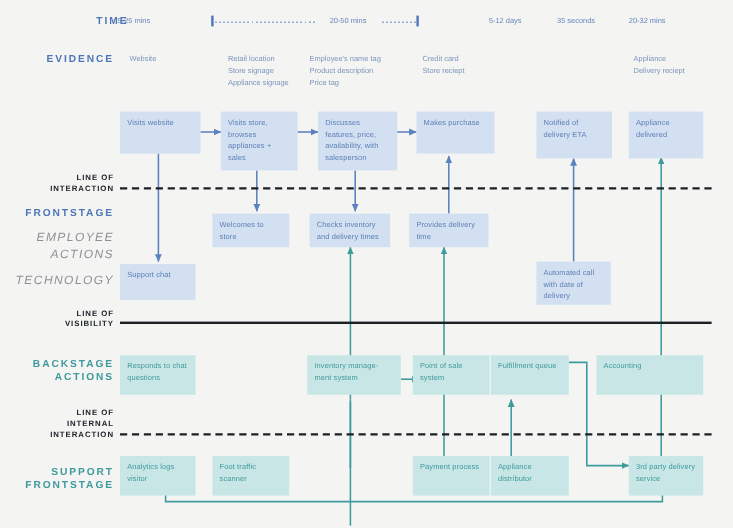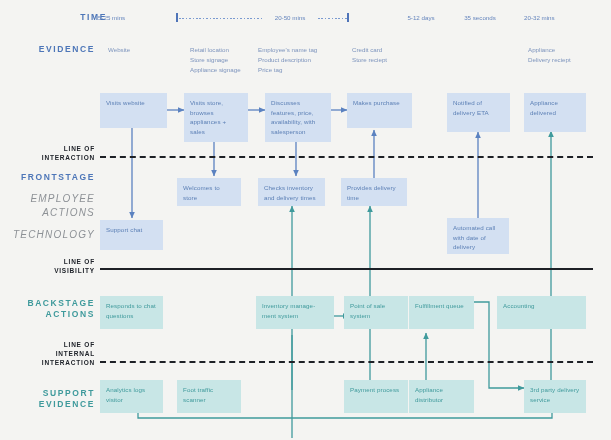--- a/index.html
+++ b/index.html
@@ -215,21 +215,21 @@
   <div class="box box-teal" style="left:409px;top:296px;width:65px;height:33px;">Fulfillment
 queue</div>
   <div class="box box-teal" style="left:497px;top:296px;width:89px;height:33px;">Accounting</div>
 
   <div class="rowlabel lab-line" style="left:10px;top:341px;width:85px;">LINE OF
 INTERNAL
 INTERACTION</div>
   <div class="hline dashline" style="left:100px;top:361px;width:493px;"></div>
 
   <div class="rowlabel lab-teal" style="left:10px;top:388px;width:85px;">SUPPORT
-EVIDENCE</div>
+FRONTSTAGE</div>
 
   <div class="box box-teal" style="left:100px;top:380px;width:63px;height:33px;">Analytics logs
 visitor</div>
   <div class="box box-teal" style="left:177px;top:380px;width:64px;height:33px;">Foot traffic
 scanner</div>
   <div class="box box-teal" style="left:344px;top:380px;width:64px;height:33px;">Payment
 process</div>
   <div class="box box-teal" style="left:409px;top:380px;width:65px;height:33px;">Appliance
 distributor</div>
   <div class="box box-teal" style="left:524px;top:380px;width:62px;height:33px;">3rd party

